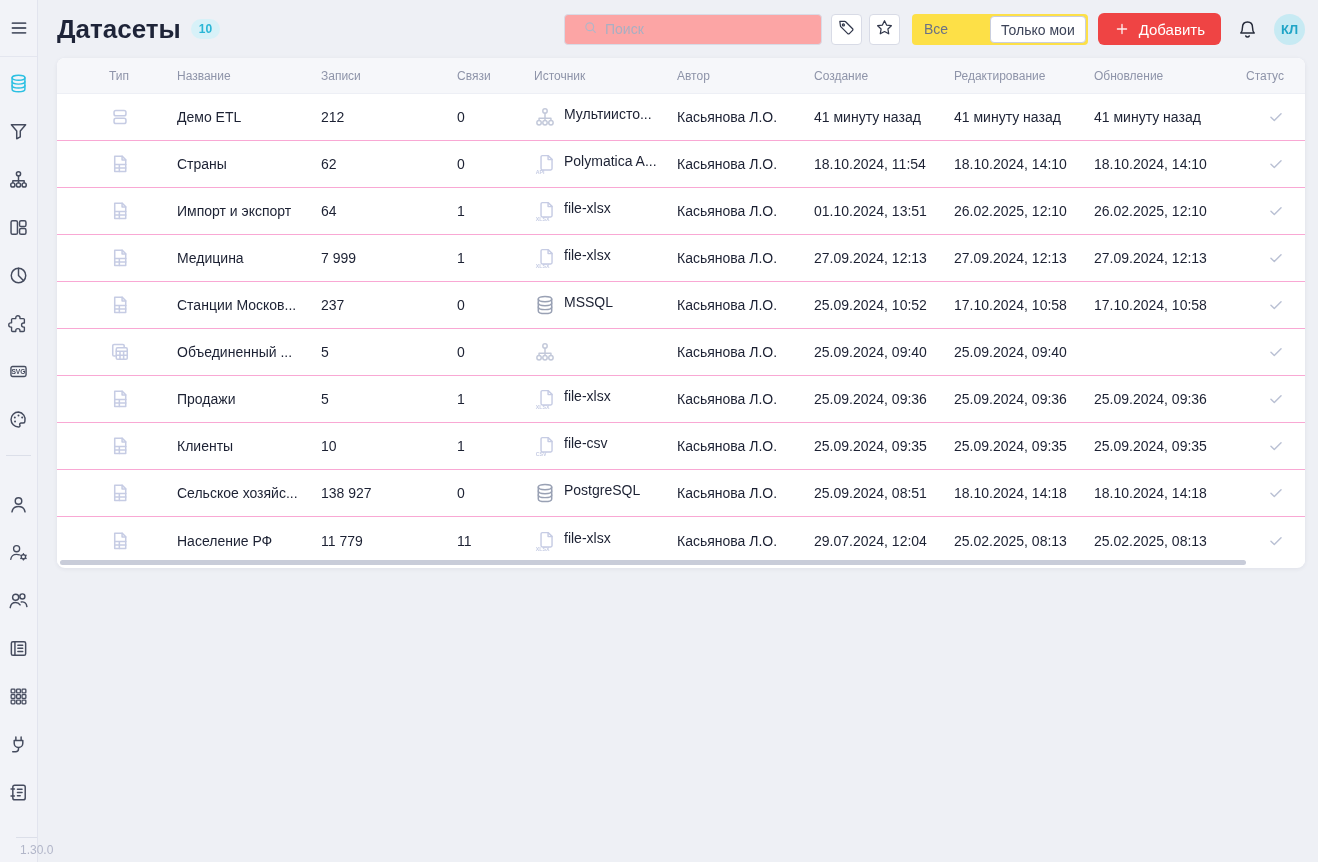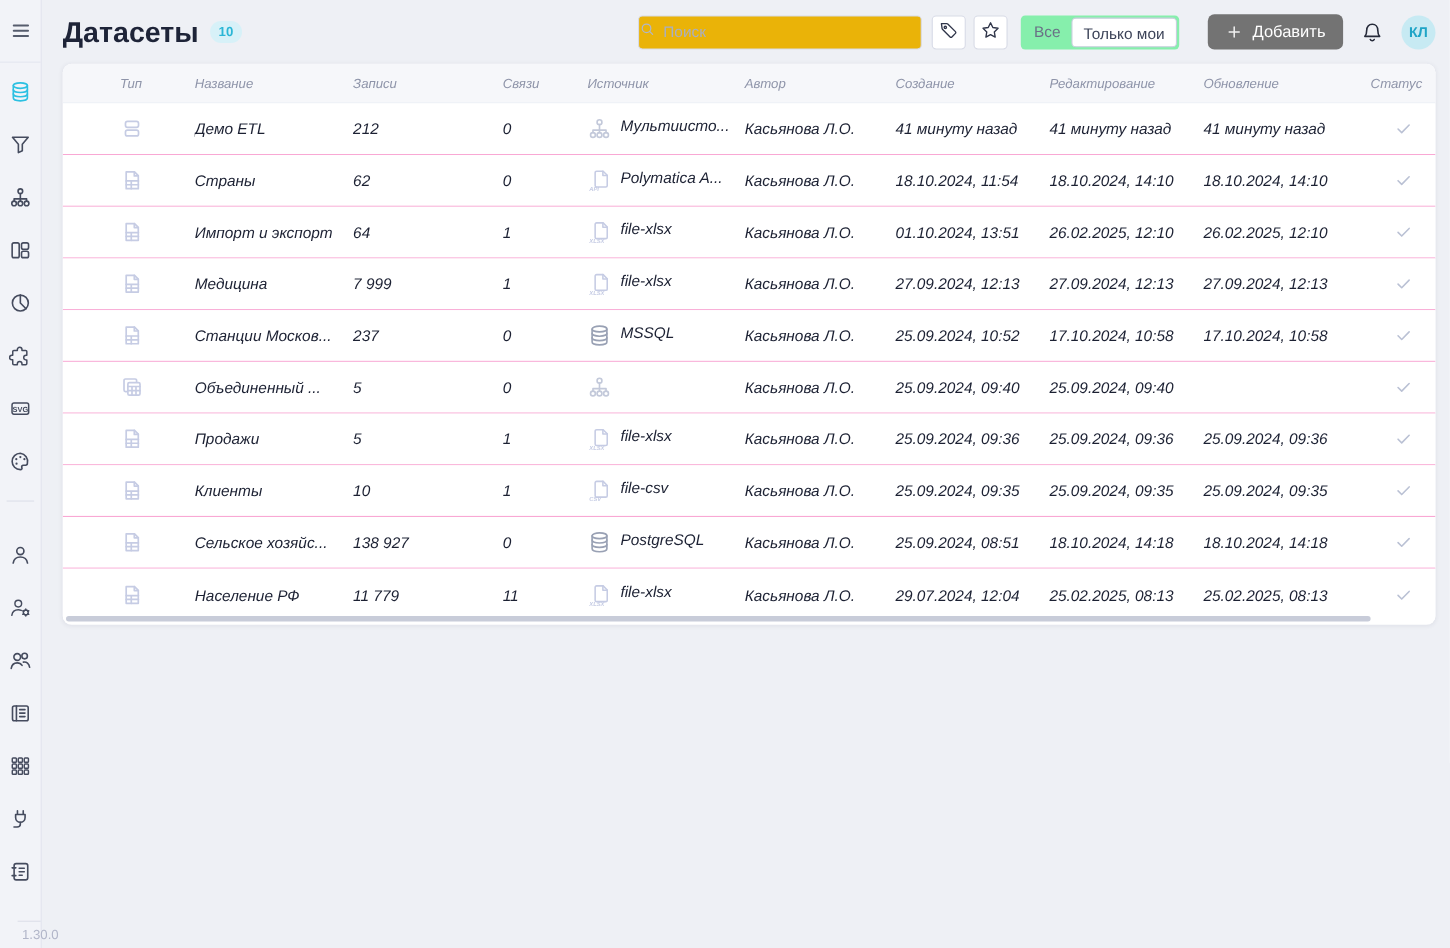--- a/index.html
+++ b/index.html
@@ -24,39 +24,39 @@
   .sb-item.active { color:#2cc0e2; }
   .sb-div { width:25px; height:1px; background:#dcdfe9; margin:0 auto 22px; }
   .sb-version { position:absolute; bottom:0; left:16px; right:0; border-top:1px solid #dcdfe9; padding:5px 0 5px 4px; font-size:12px; color:#b2b6c9; }
   
   .main { flex:1; position:relative; }
   .topbar { height:58px; display:flex; align-items:center; padding:0 13px 0 19px; }
   .title-wrap { display:flex; align-items:center; }
   .page-title { font-size:26px; font-weight:700; color:#1e2438; }
   .count-badge { margin-left:10px; background:#d7f1f8; color:#2ab6d6; font-size:12px; font-weight:600; border-radius:10px; padding:3px 8px; }
   .controls { margin-left:auto; display:flex; align-items:center; }
-  .search-box { width:258px; height:31px; background:#eab308; border:1px solid #d8dbe6; border-radius:4px; display:flex; align-items:center; padding:0 0; }
+  .search-box { width:258px; height:31px; background:#fca5a5; border:1px solid #d8dbe6; border-radius:4px; display:flex; align-items:center; padding:0 18px; }
   .search-box svg { width:15px; height:15px; color:#b0b6c8; flex-shrink:0; }
   .search-box input { border:none; outline:none; flex:1; font-size:14px; margin-left:7px; color:#333a4e; font-family:"Liberation Sans",sans-serif; background:transparent; }
   .search-box input::placeholder { color:#a9afc2; }
   .icon-btn { width:31px; height:31px; background:#fff; border:1px solid #d8dbe6; border-radius:4px; display:flex; align-items:center; justify-content:center; color:#30364a; cursor:pointer; }
   .icon-btn svg { width:19px; height:19px; }
   .btn-tag { margin-left:9px; }
   .btn-star { margin-left:7px; }
-  .toggle { margin-left:12px; background:#86efac; border-radius:4px; padding:2px; display:flex; align-items:center; height:31px; }
+  .toggle { margin-left:12px; background:#fde047; border-radius:4px; padding:2px; display:flex; align-items:center; height:31px;gap:32px; }
   .toggle-opt { padding:0 10px; font-size:14px; color:#6a7186; height:27px; line-height:26px; border-radius:4px; cursor:pointer; white-space:nowrap; }
   .toggle-opt.active { background:#fff; border:1px solid #c9cede; color:#3c4358; }
-  .add-btn { margin-left:26px; height:32px; background:#737373; border:none; border-radius:6px; color:#fff; font-size:15px; font-family:"Liberation Sans",sans-serif; display:flex; align-items:center; padding:0 16px; cursor:pointer; }
+  .add-btn { margin-left:10px; height:32px; background:#ef4444; border:none; border-radius:6px; color:#fff; font-size:15px; font-family:"Liberation Sans",sans-serif; display:flex; align-items:center; padding:0 16px; cursor:pointer; }
   .add-btn svg { width:16px; height:16px; margin-right:9px; opacity:.9; }
   .bell-btn { margin-left:16px; background:none; border:none; color:#262b3a; display:flex; cursor:pointer; }
   .bell-btn svg { width:21px; height:21px; }
   .avatar { margin-left:16px; width:31px; height:31px; border-radius:50%; background:#c7eaf3; color:#1ea4c6; font-size:13px; font-weight:700; display:flex; align-items:center; justify-content:center; cursor:pointer; }
   
   .table-card { position:absolute; left:19px; top:58px; width:1248px; height:510px; background:#fff; border-radius:8px; box-shadow:0 1px 4px rgba(45,55,90,.08); overflow:hidden; }
-  .grid { display:grid; grid-template-columns:120px 144px 136px 77px 143px 137px 140px 140px 152px 59px; align-items:center;font-style:italic; }
+  .grid { display:grid; grid-template-columns:120px 144px 136px 77px 143px 137px 140px 140px 152px 59px; align-items:center; }
   .thead { height:36px; background:#f6f7fa; color:#8e94a9; font-size:12px; border-bottom:1px solid #edeff5; }
   .trow { height:47px; border-bottom:1px solid #f9a8d4; font-size:14px; color:#1c2133; background:#fff; cursor:pointer; }
   .trow:last-child { border-bottom:none; }
   .cell-type { padding-left:52px; display:flex; }
   .cell-type svg { width:22px; height:22px; color:#c6cce4; }
   .cell-name { white-space:nowrap; overflow:hidden; padding-right:6px; }
   .cell-source { display:flex; align-items:flex-start; white-space:nowrap; overflow:hidden; }
   .cell-source .src-ic { display:flex; margin-right:8px; flex-shrink:0; }
   .cell-source .src-ic svg { width:22px; height:22px; }
   .src-file { color:#c6cce4; }

